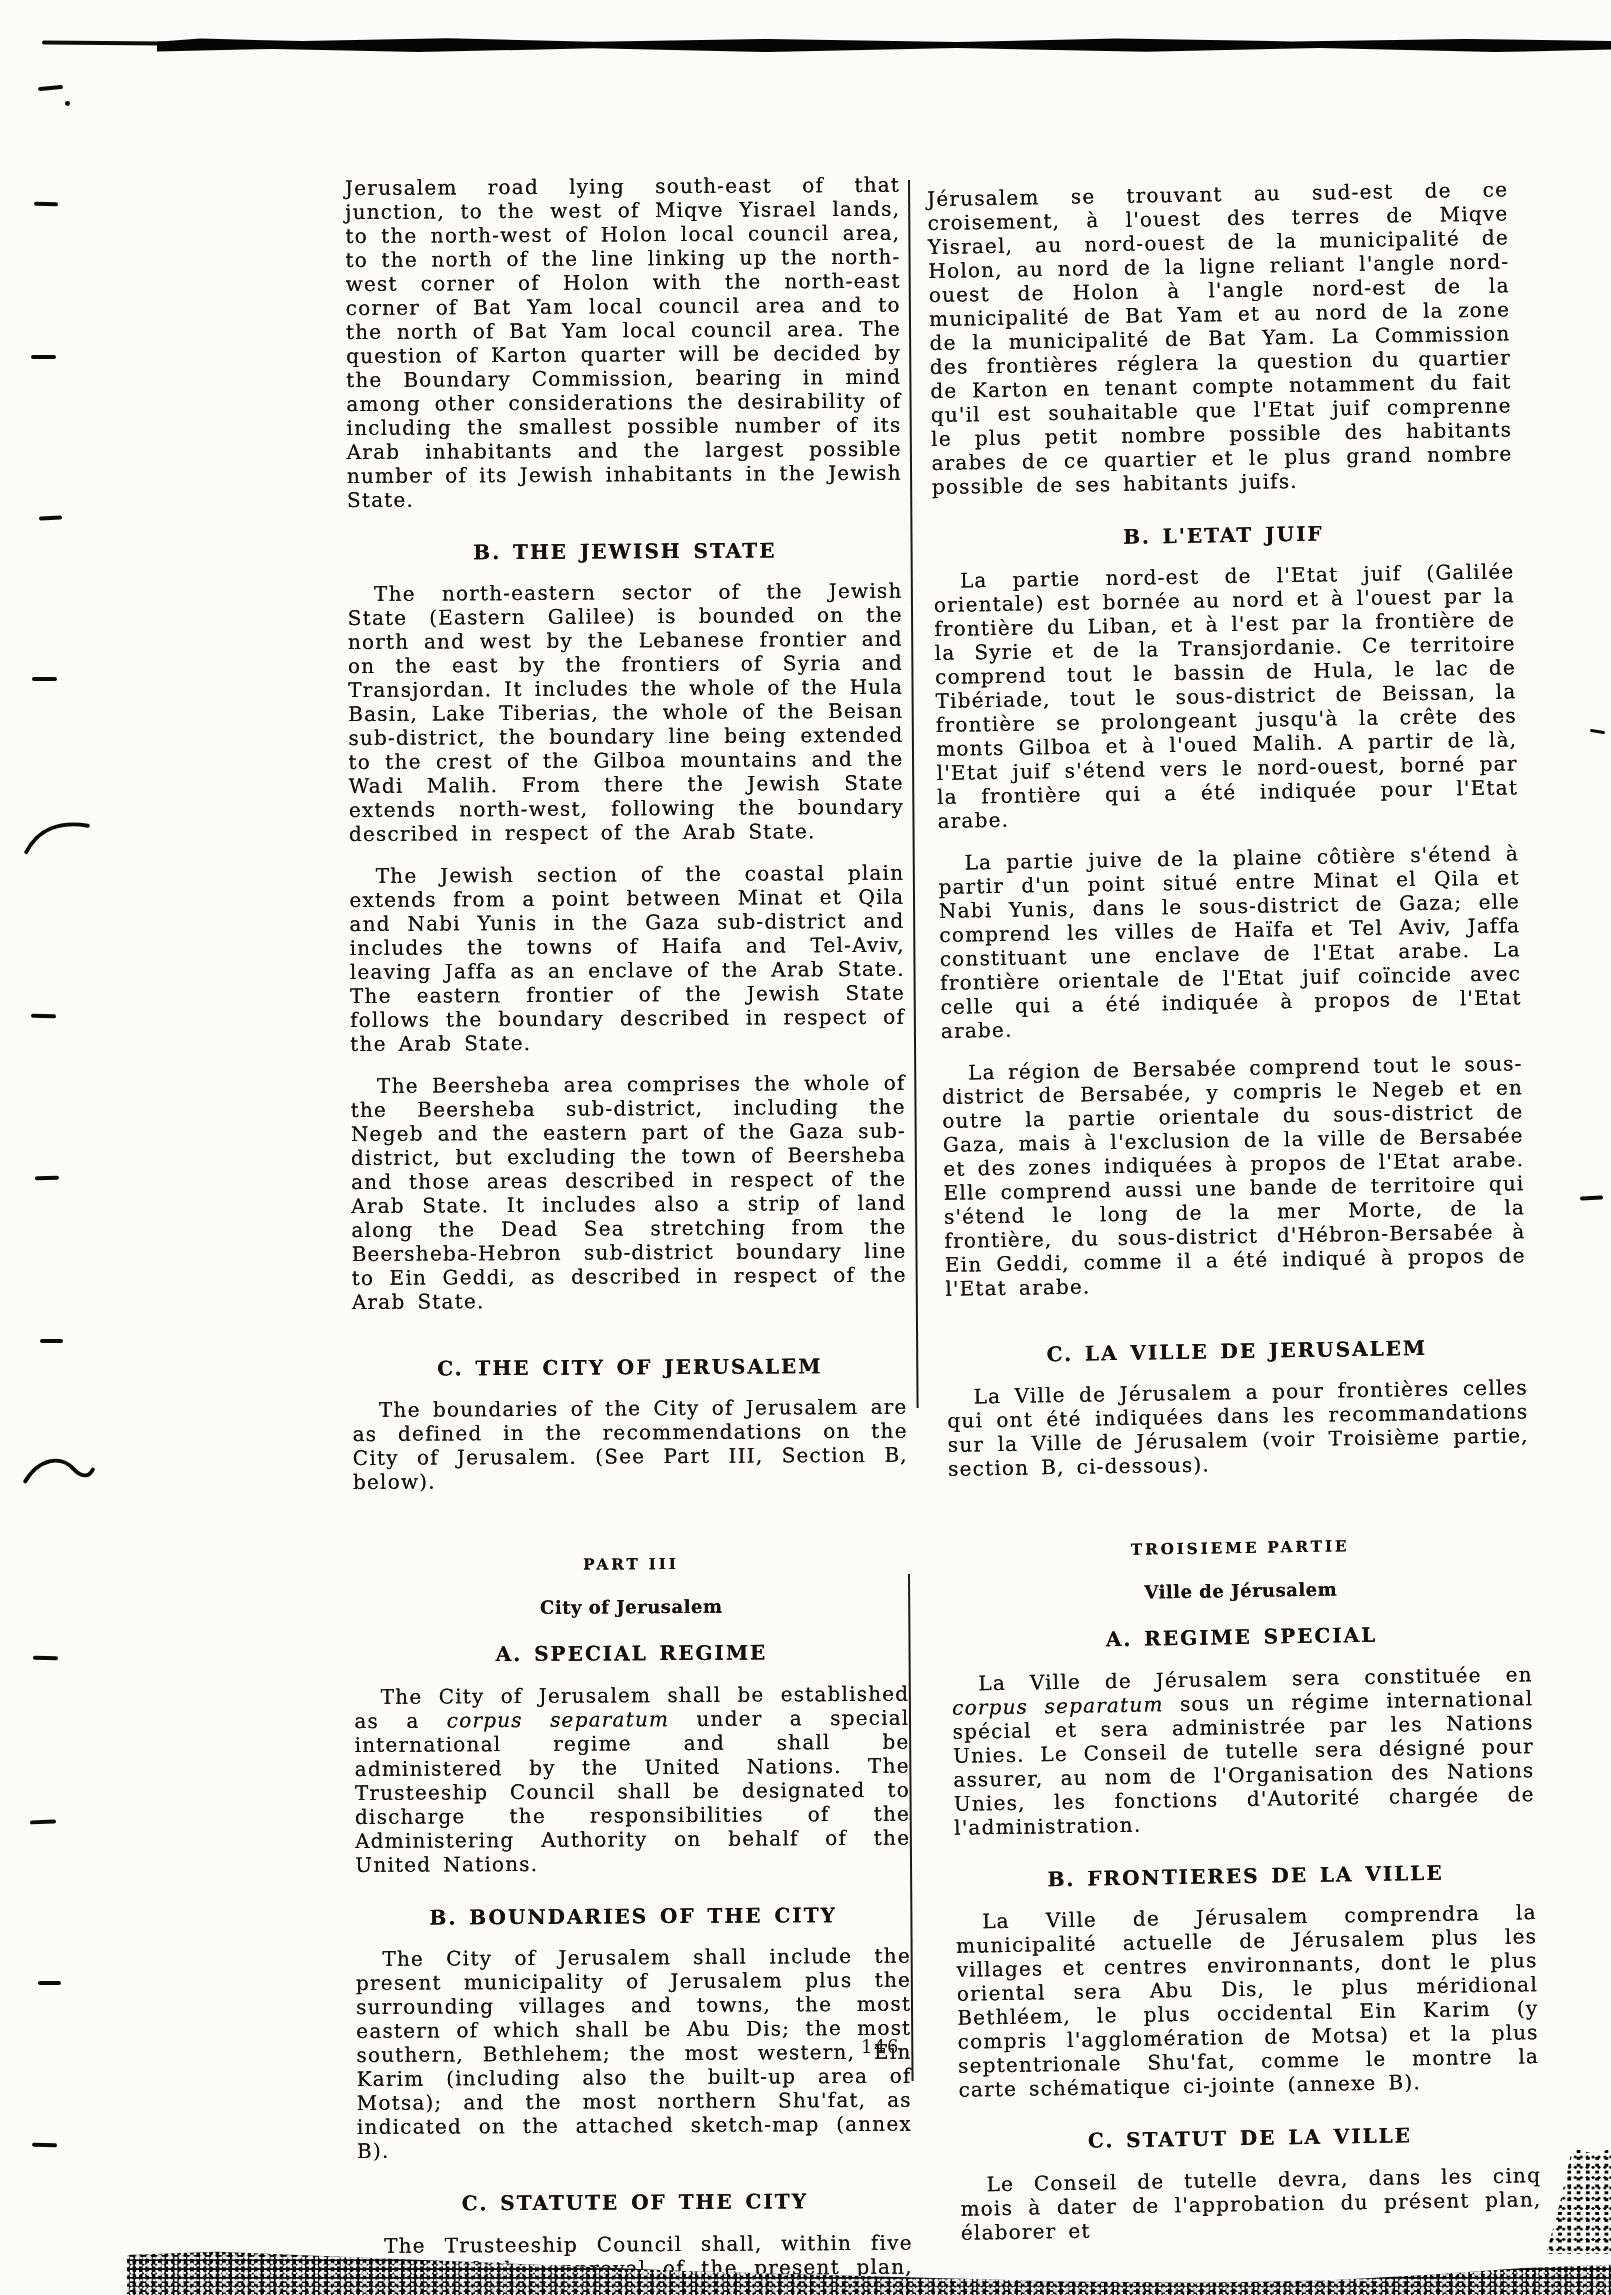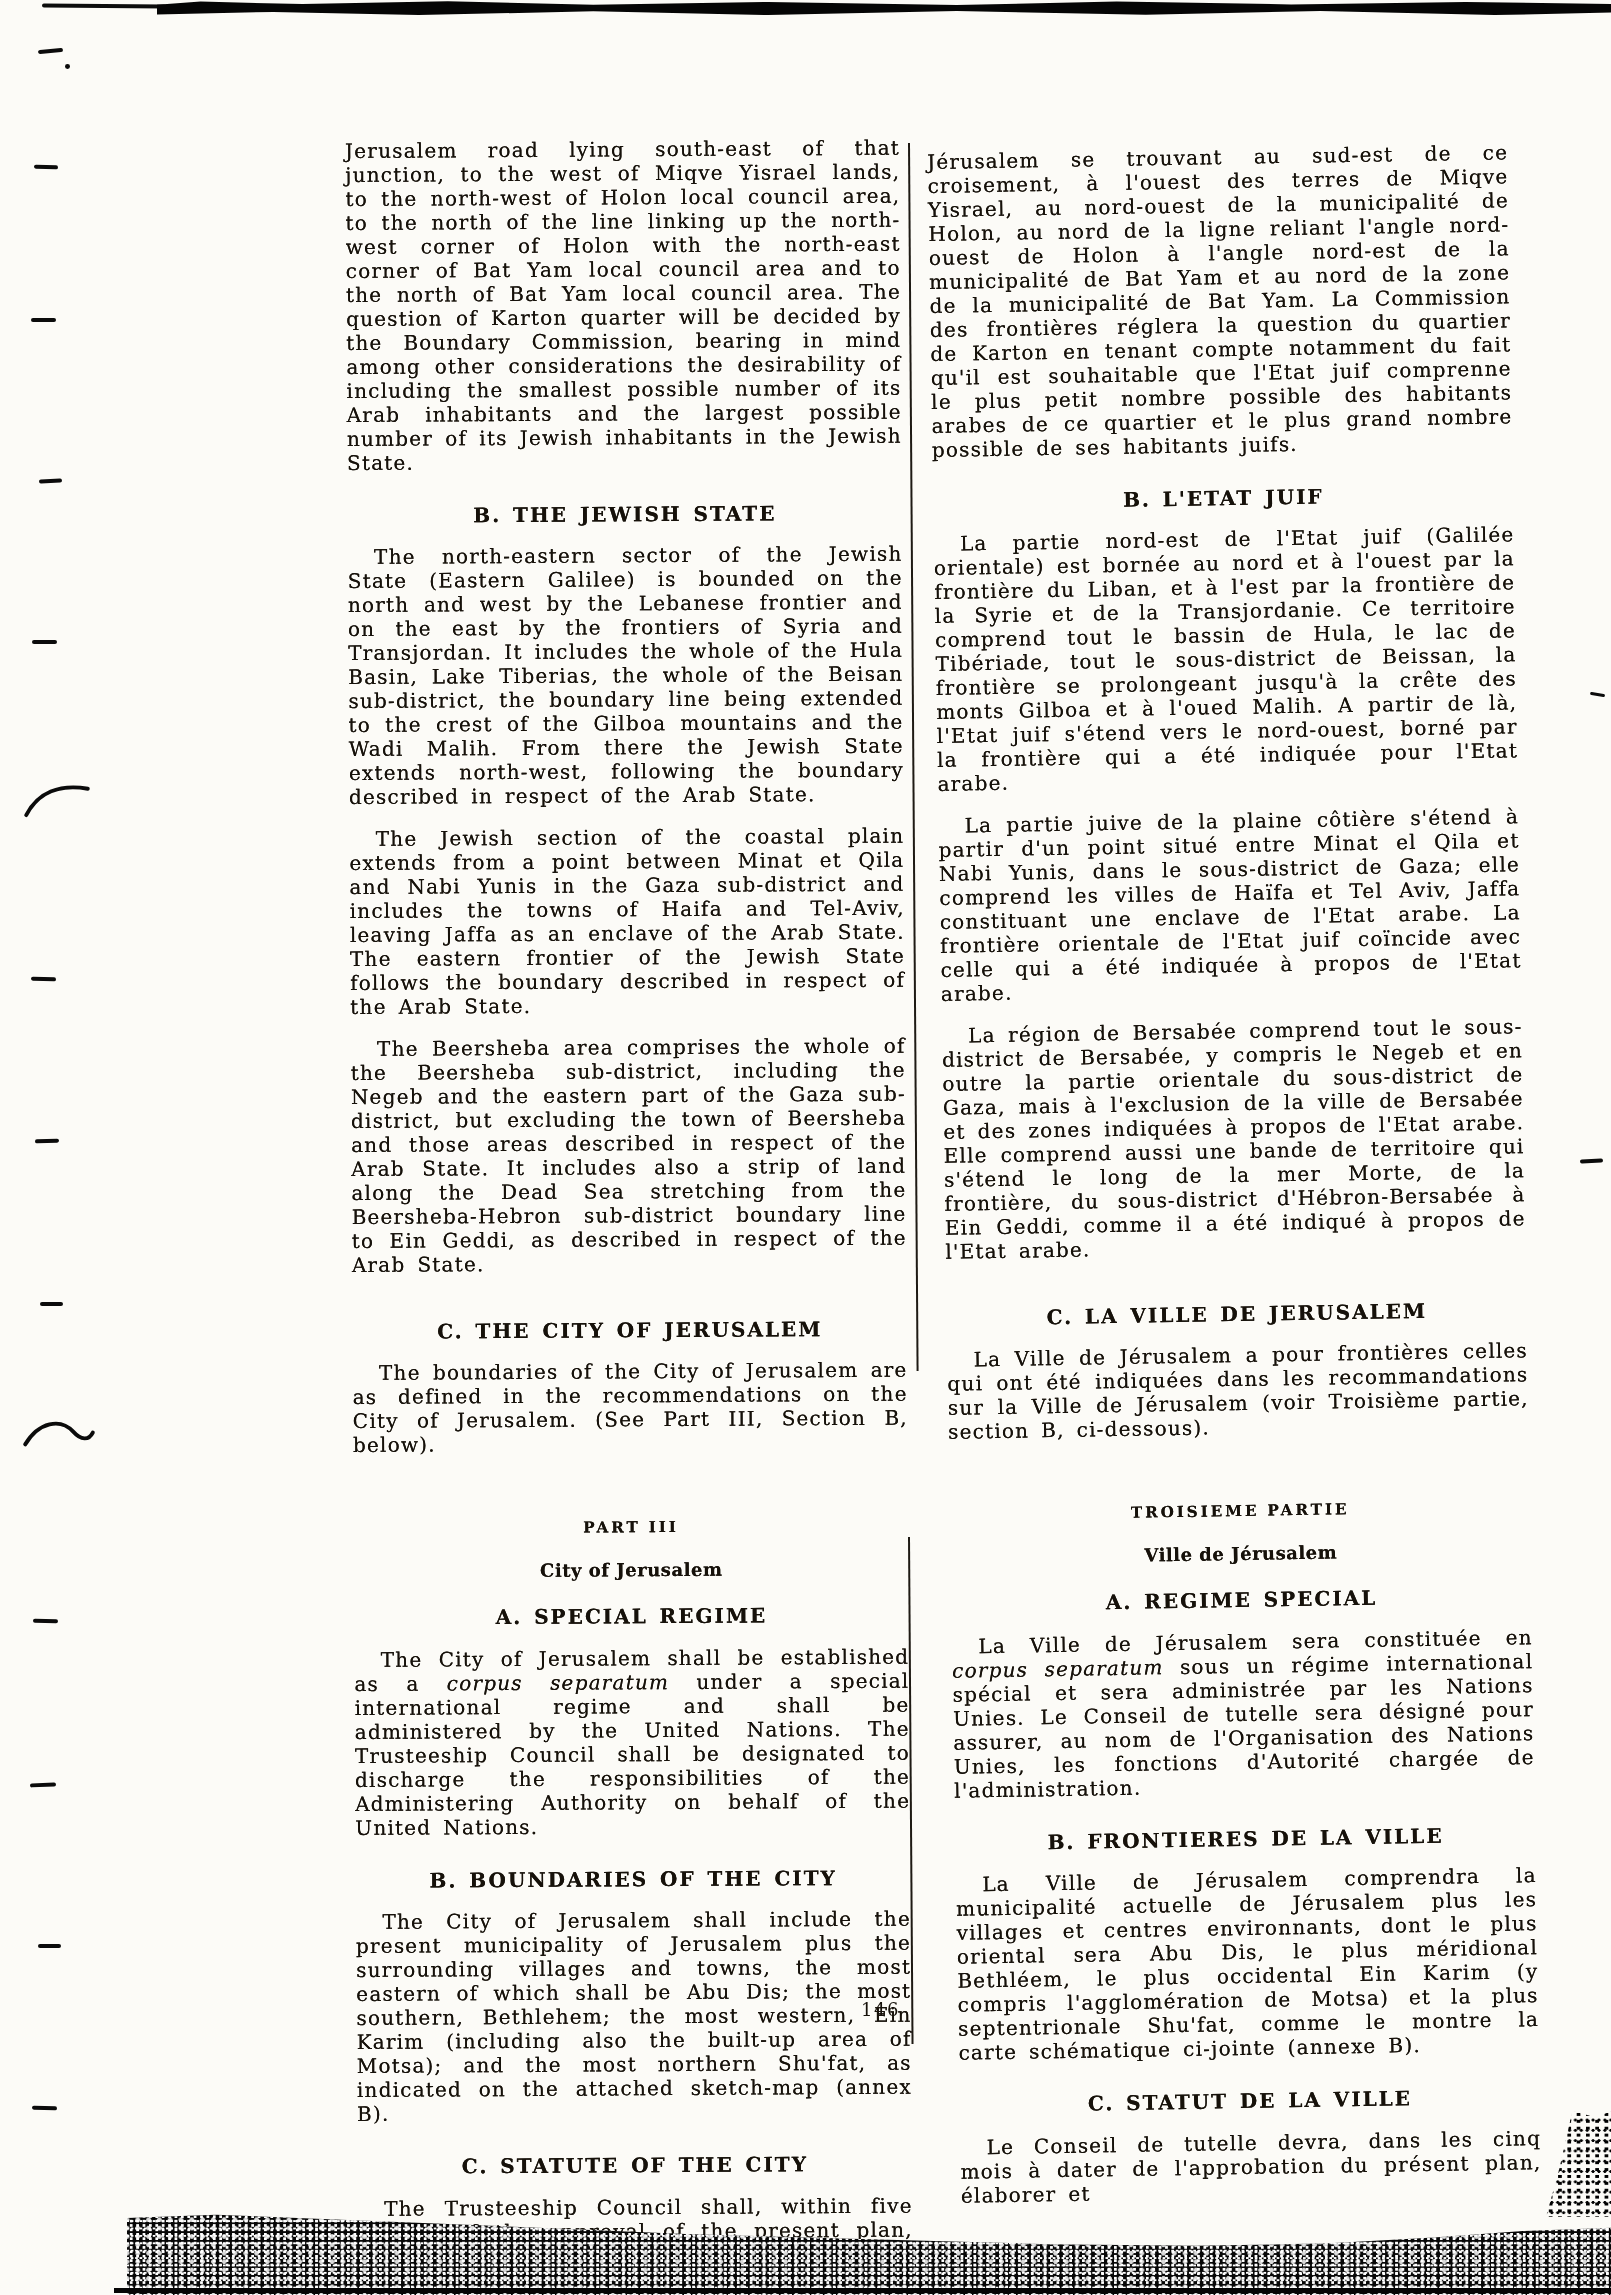--- a/index.html
+++ b/index.html
@@ -3,21 +3,21 @@
 <meta charset="utf-8">
 <style>
   * { margin:0; padding:0; box-sizing:border-box; }
   html,body { width:1612px; height:2295px; }
   body {
     position:relative; overflow:hidden;
     background:#fcfbf7;
     font-family:"DejaVu Serif","Liberation Serif",serif;
     color:#16110a;
   }
-  .page { position:absolute; inset:0; }
+  .page { position:absolute; inset:0;margin-top:37px; }
 
   
   .col { position:absolute; transform-origin:0 0; }
   .col-en { left:345px;  top:139px; width:555px; transform:rotate(-0.35deg); }
   .col-fr { left:927px; top:150px; width:581px; transform:rotate(-0.95deg); }
 
   .body {
     font-size:20px; line-height:24px;
     letter-spacing:1.2px; word-spacing:4.4px;
     text-align:justify; text-indent:26.5px;

